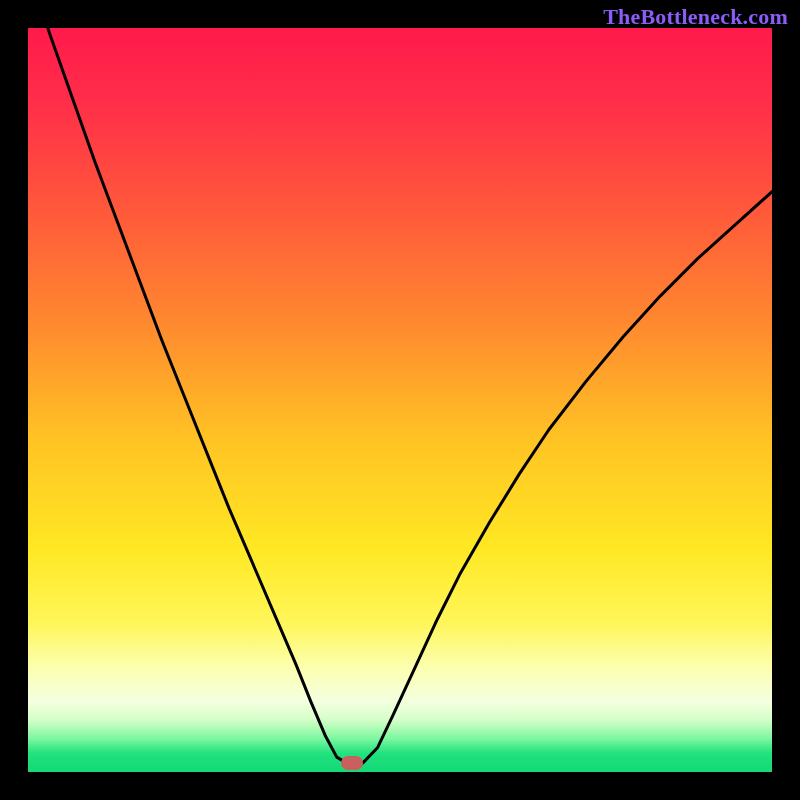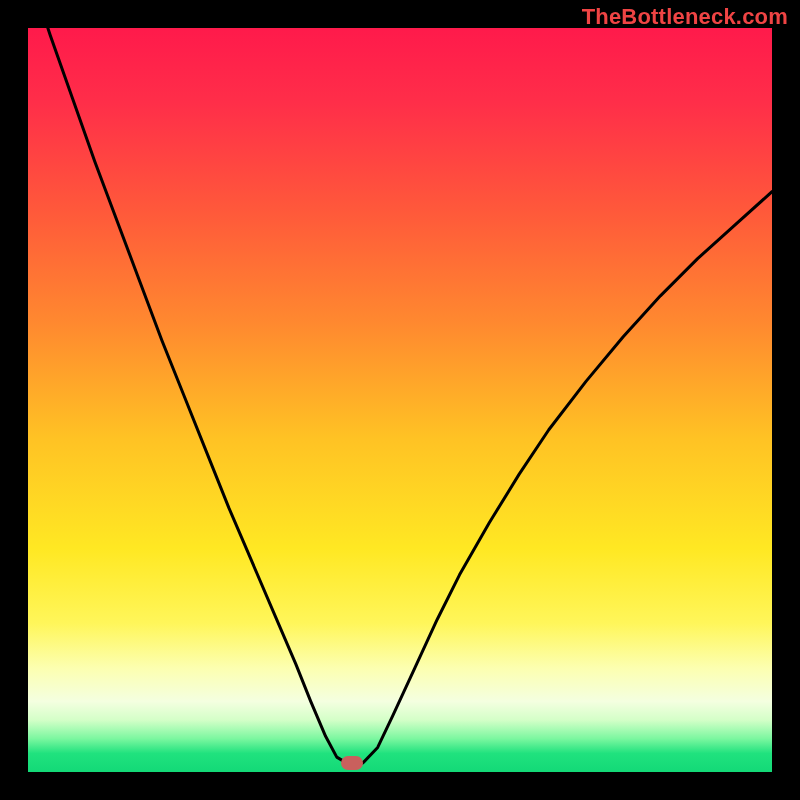--- a/index.html
+++ b/index.html
@@ -42,24 +42,24 @@
     position: absolute;
     width: 22px;
     height: 14px;
     border-radius: 7px;
     transform: translate(-50%, -50%);
   }
   .watermark {
     position: absolute;
     top: 4px;
     right: 12px;
-    font-family: Liberation Sans, sans-serif;
+    font-family: Liberation Serif, serif;
     font-size: 22px;
     font-weight: 600;
-    color: #ef4444;
+    color: #8b5cf6;
     letter-spacing: 0.2px;
   }
 </style>
 </head>
 <body>
 <div class="frame">
 
   <div class="watermark">TheBottleneck.com</div>
 
   <div class="plot-area">

